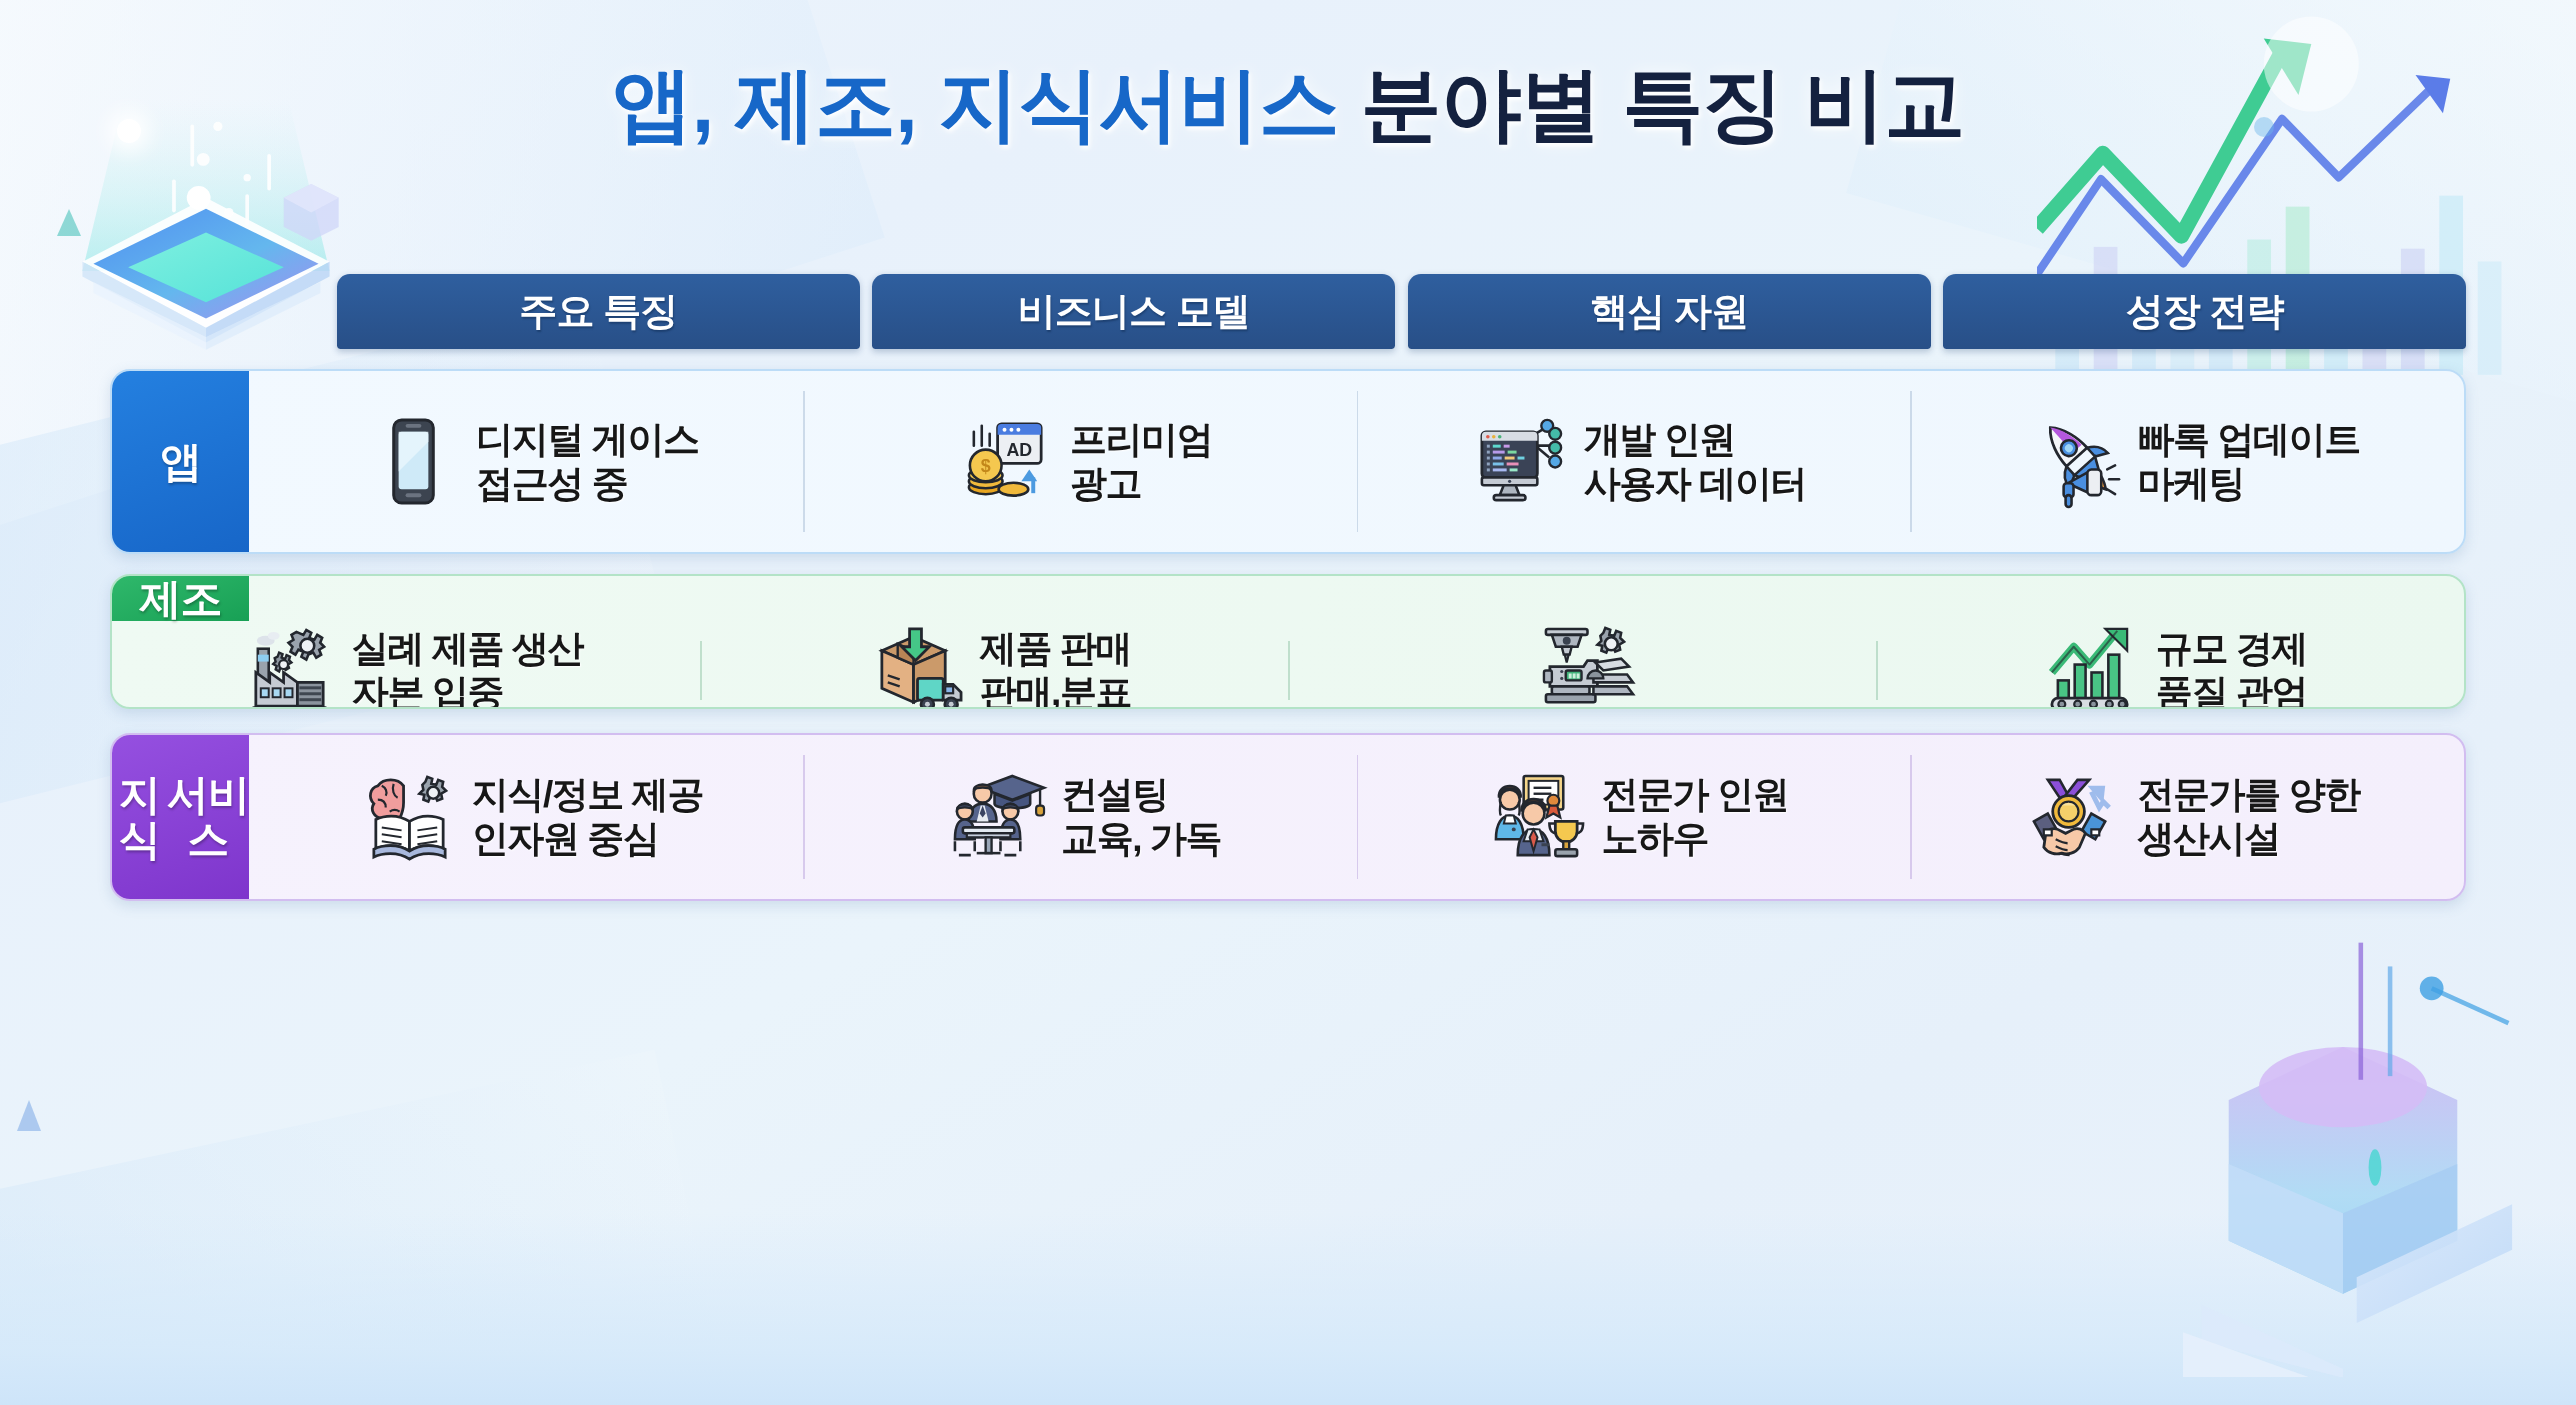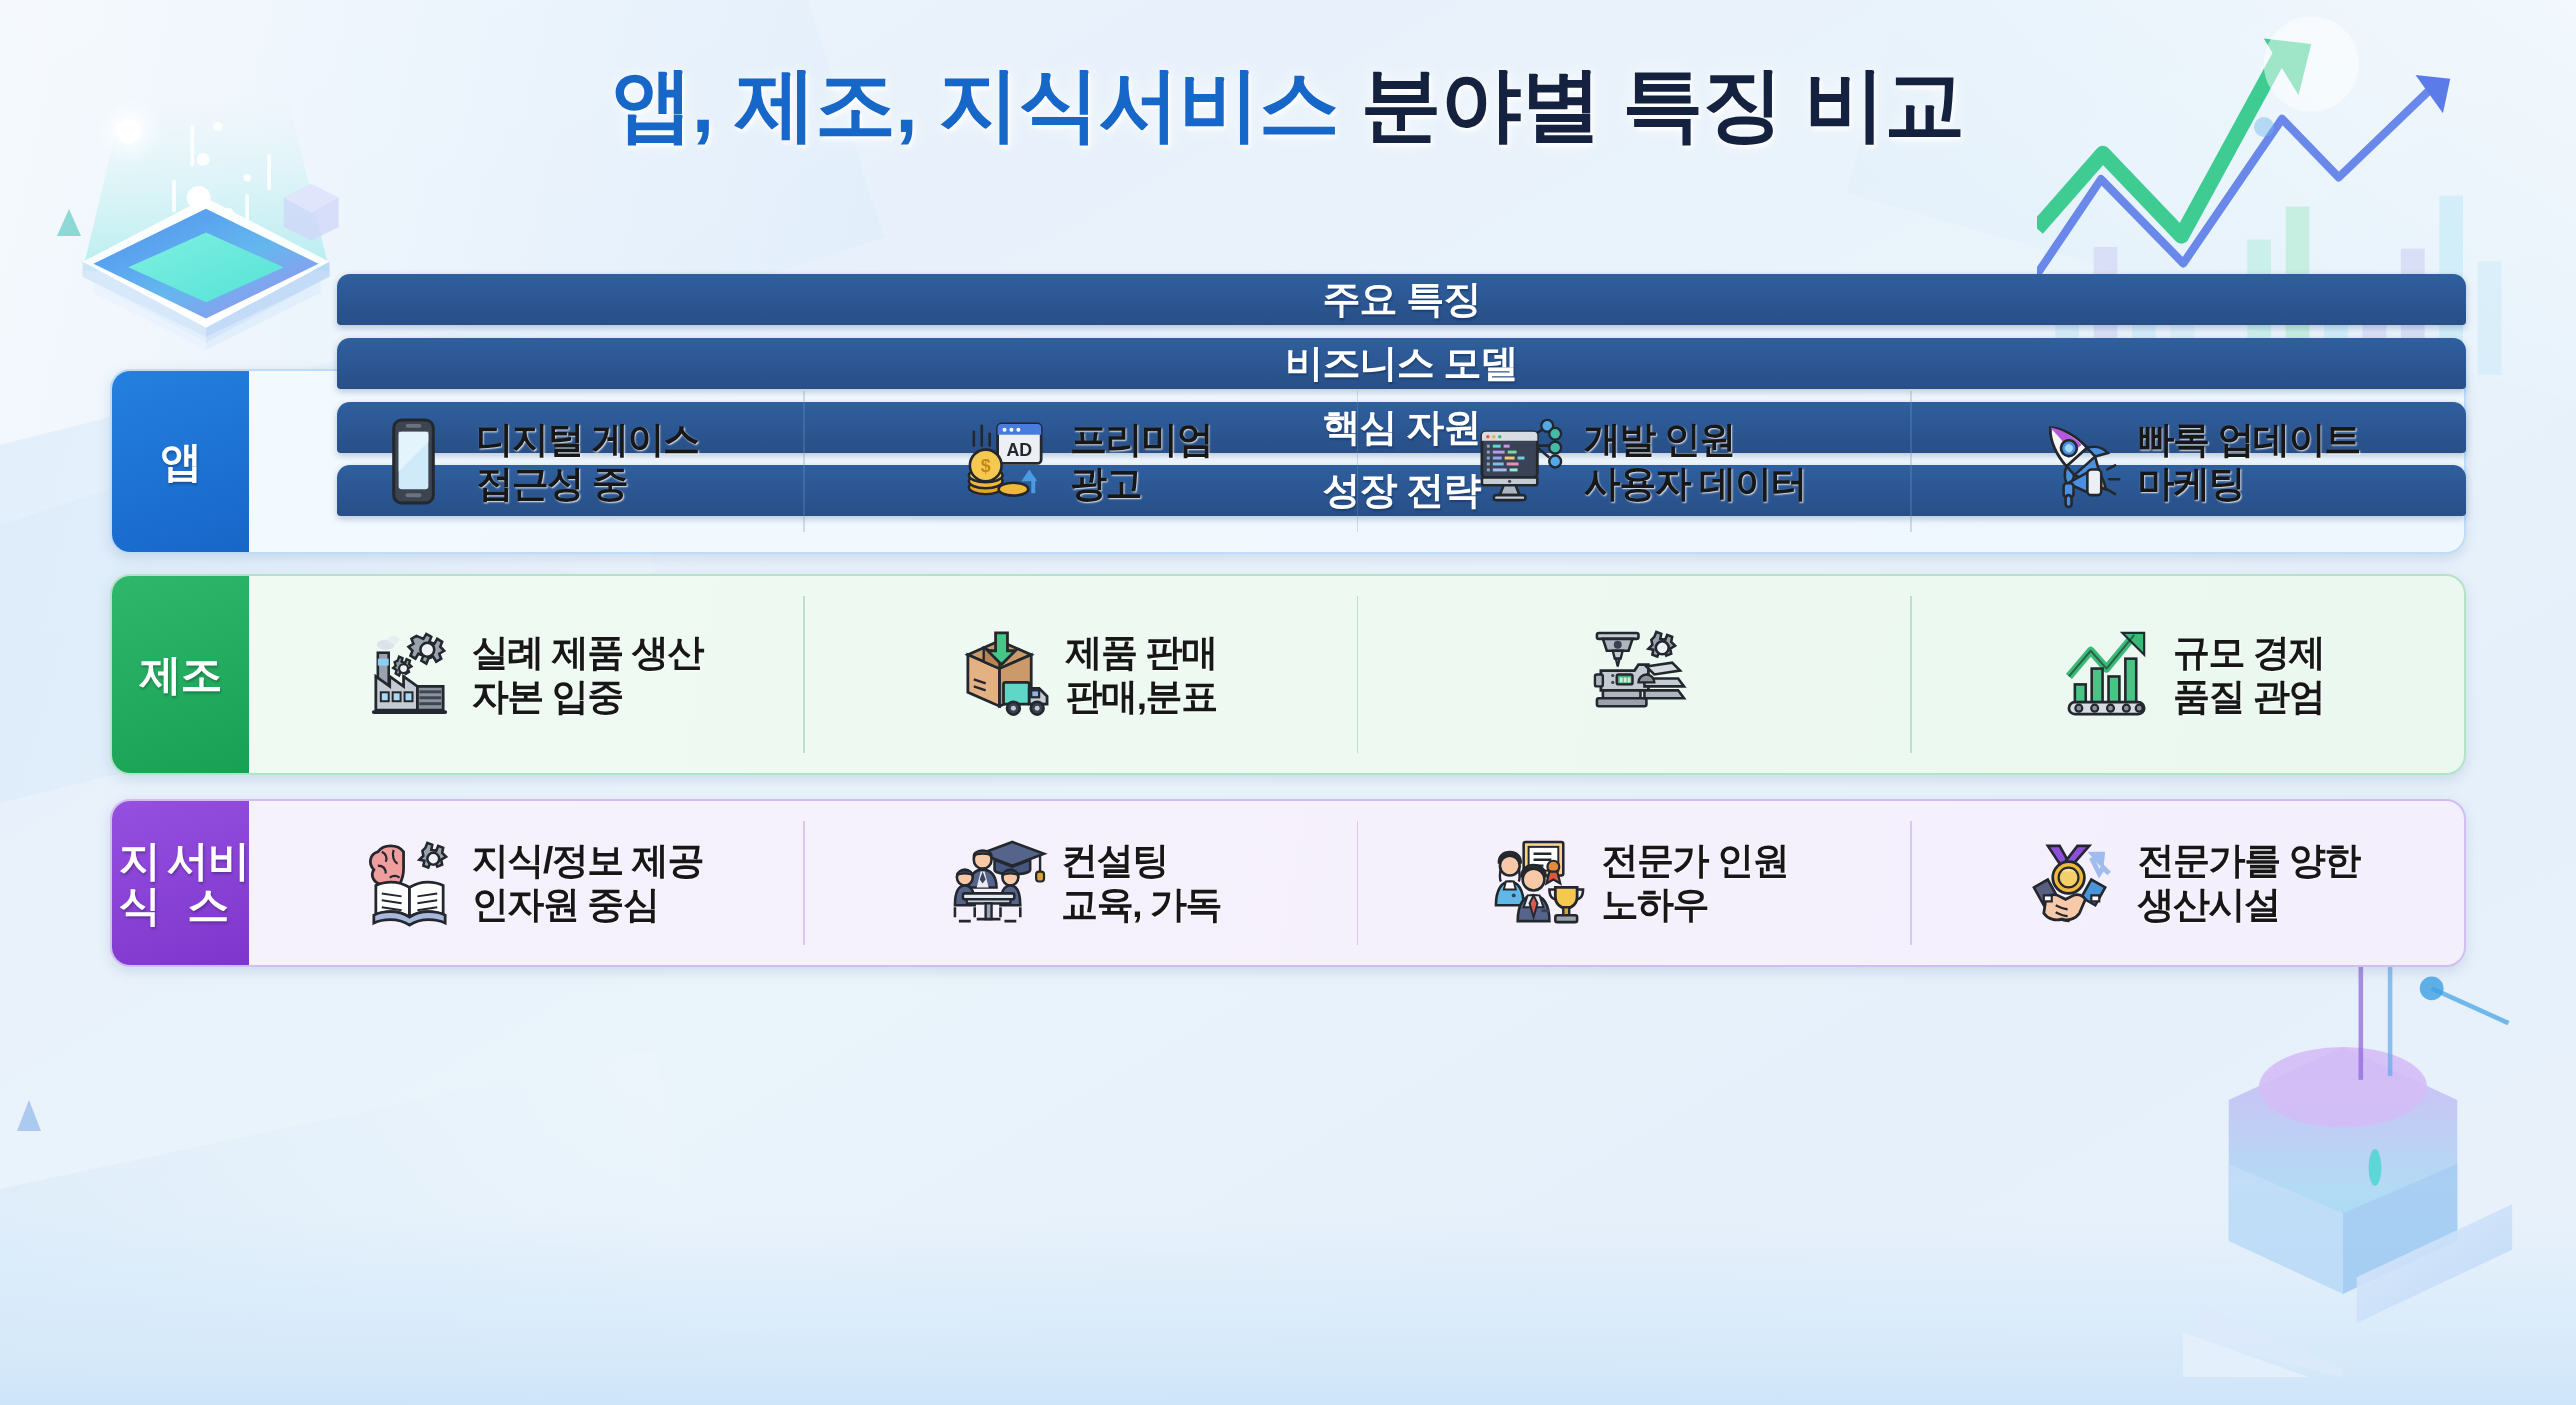--- a/index.html
+++ b/index.html
@@ -47,36 +47,36 @@
   .title {
     font-size:81px; font-weight:bold; letter-spacing:-0.9px; white-space:nowrap;
     text-shadow:1.8px 2.7px 4.6px rgba(255,255,255,.95), 0 0 16.5px rgba(255,255,255,.8);
   }
   .title .a { color:#1767c8; }
   .title .b { color:#14213f; }
 
   
   .table { position:absolute; left:110px; top:274px; width:2356px; z-index:4; }
 
-  .hdr-row { display:flex; height:75px; margin-left:227px; gap:12.8px;flex-direction:column; }
+  .hdr-row { display:flex; height:75px; margin-left:227px; gap:12.8px; }
   .hdr {
     flex:1; background:linear-gradient(180deg,#2f5f9f 0%,#284f87 100%);
     border-radius:12.8px 12.8px 3.7px 3.7px;
     display:flex; align-items:center; justify-content:center;
     color:#fff; font-size:38px; font-weight:bold; letter-spacing:-0.9px;
     box-shadow:0 2.7px 6.4px rgba(25,60,110,.25);
     text-shadow:0.9px 1.8px 1.8px rgba(10,35,70,.4);
   }
 
   .row { display:flex; align-items:stretch; border-radius:20px; margin-top:20px;
          box-shadow:0 4.6px 12.8px rgba(70,110,160,.17); overflow:hidden; }
   .row.r1 { height:185px; background:linear-gradient(100deg,#f2f9ff 0%,#eff7fe 100%);
             border:2.7px solid #bcdcf7; }
-  .row.r2 { height:201px; background:linear-gradient(100deg,#effaf3 0%,#ebf8f0 100%);
-            border:2.7px solid #b3e3c7; }
+  .row.r2 { height:135px; background:linear-gradient(100deg,#effaf3 0%,#ebf8f0 100%);
+            border:2.7px solid #b3e3c7;flex-direction:column; }
   .row.r3 { height:168px; background:linear-gradient(100deg,#f6f2fd 0%,#f4effc 100%);
             border:2.7px solid #d2bdf0;margin-top:24px; }
 
   .rowlabel { width:137px; min-width:137px; display:flex; align-items:center; justify-content:center;
     color:#fff; font-weight:bold; font-size:42px; line-height:1.08; text-align:center;
     letter-spacing:-0.9px; text-shadow:0.9px 1.8px 2.7px rgba(0,0,0,.28); }
   .r1 .rowlabel { background:linear-gradient(160deg,#2480e0,#1766c8); }
   .r2 .rowlabel { background:linear-gradient(160deg,#2fb86b,#18a055); }
   .r3 .rowlabel { background:linear-gradient(160deg,#9550e0,#7e35cc); }
 

